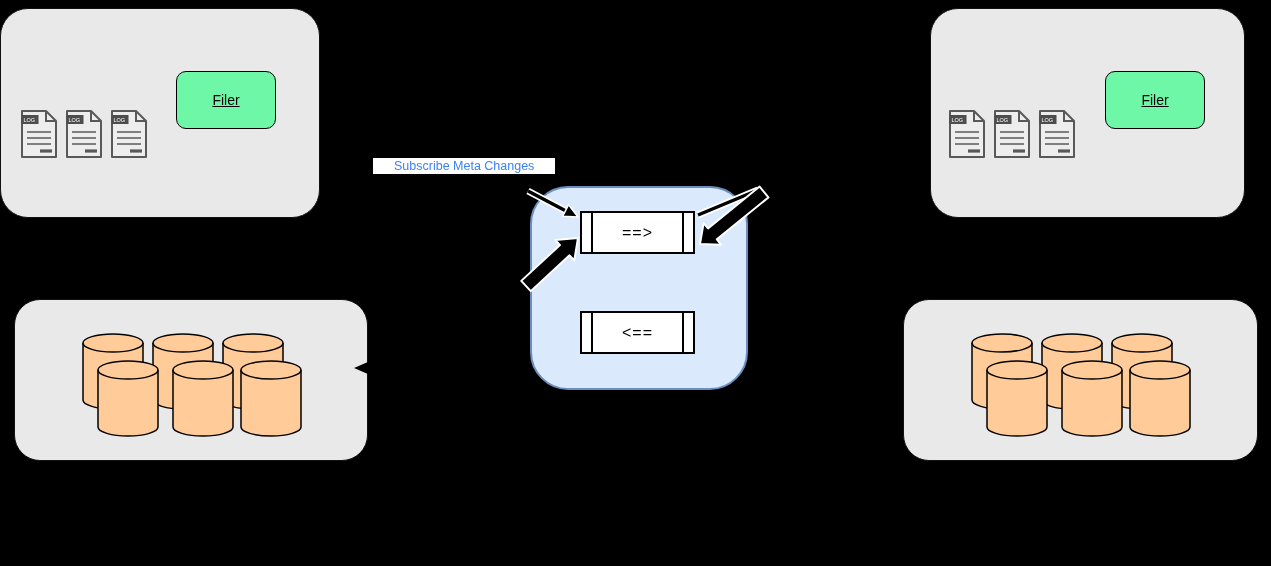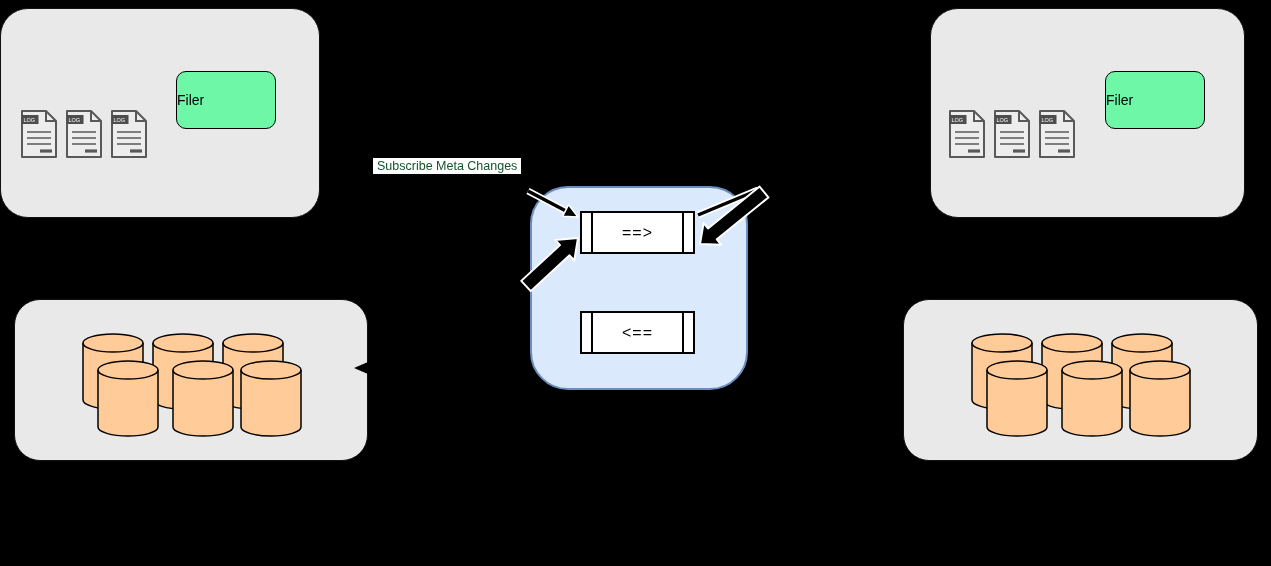--- a/index.html
+++ b/index.html
@@ -17,40 +17,40 @@
   #panel-vol-left    { left:14px;  top:299px; width:354px; height:162px; border-radius:26px; }
   #panel-vol-right   { left:903px; top:299px; width:355px; height:162px; border-radius:26px; }
   #panel-queue {
     left:530px; top:186px; width:218px; height:204px;
     background:#dbe9fd; border:2px solid #6c8ebf; border-radius:38px;
   }
   svg#overlay { position:absolute; left:0; top:0; width:1271px; height:566px; pointer-events:none; }
   .filer {
     position:absolute; width:100px; height:58px; box-sizing:border-box;
     background:#6ef7a7; border:1.5px solid #000; border-radius:10px;
-    display:flex; align-items:center; justify-content:flex-start;
-    font-size:14px; color:#000;
+    display:flex; align-items:center; justify-content:center;
+    font-size:14px; color:#000;text-decoration:underline;
   }
   #filer-left  { left:176px;  top:71px; }
   #filer-right { left:1105px; top:71px; }
   .queue-box {
     position:absolute; left:580px; width:115px; height:43px; box-sizing:border-box;
     background:#fff; border:2px solid #000;
     display:flex; align-items:center; justify-content:center;
     font-size:16px; letter-spacing:1px; color:#000;
   }
   #queue-out { top:211px; }
   #queue-in  { top:311px; }
   .queue-box .cap { position:absolute; top:0; bottom:0; width:2px; background:#000; }
   .cap.capl { left:9px; }
   .cap.capr { right:9px; }
   #subscribe-label {
     position:absolute; left:373px; top:158px;
-    background:#ffffff; color:#14532d; font-size:12.5px;
-    line-height:1.15; padding:1px 4px; white-space:nowrap;
+    background:#ffffff; color:#3b82f6; font-size:12.5px;
+    line-height:1.15; padding:1px 21px; white-space:nowrap;
   }
   .badge-text { font-family:"Liberation Sans", sans-serif; }
 </style>
 </head>
 <body>
 
 <div id="canvas">
 
   <div id="panel-filer-left" class="panel"></div>
   <div id="panel-filer-right" class="panel"></div>

